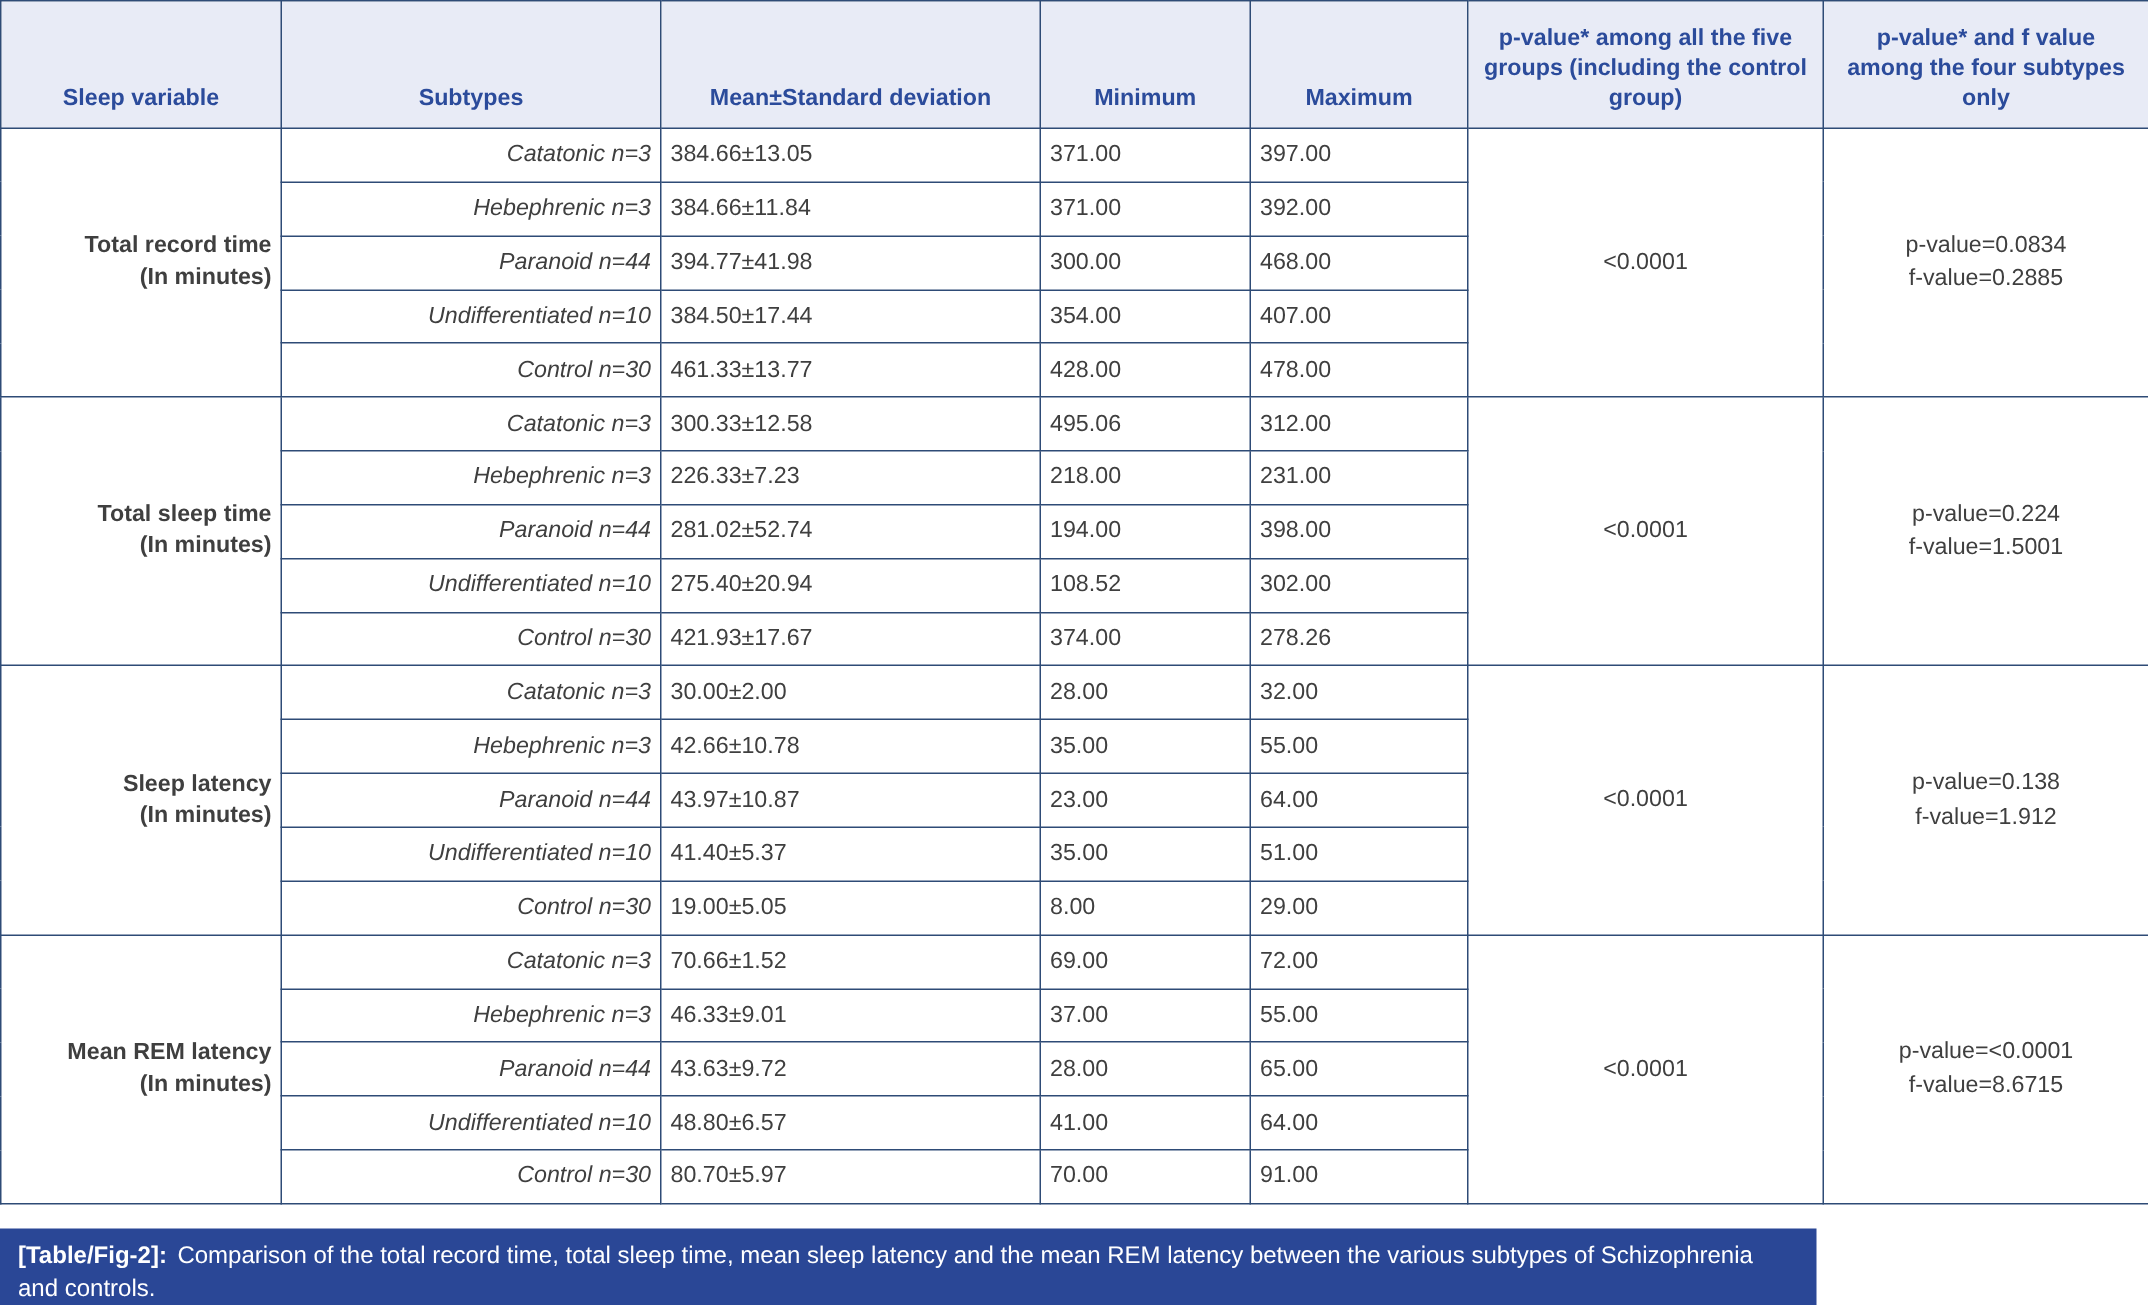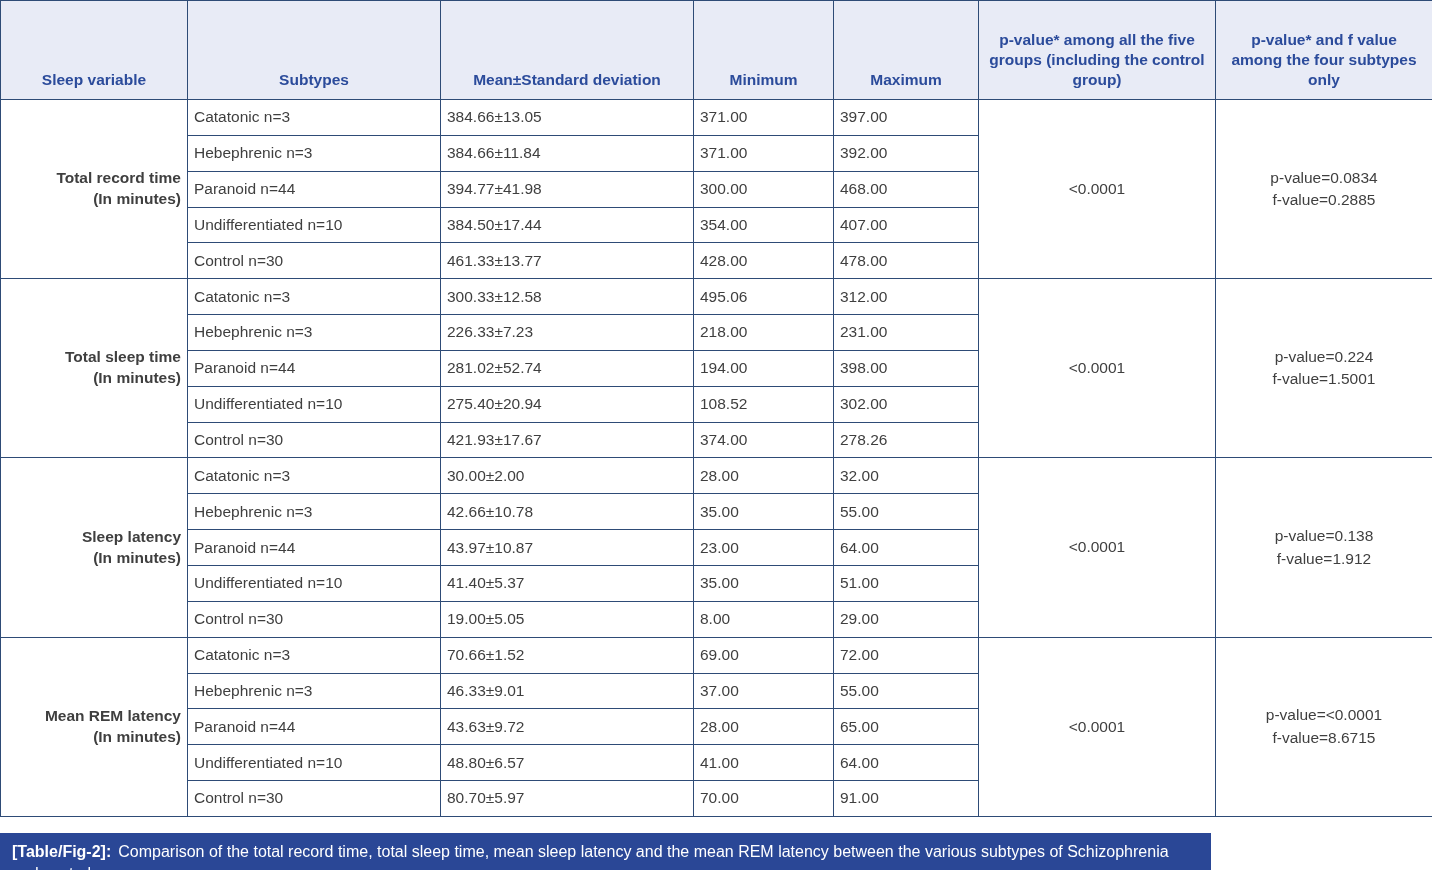--- a/index.html
+++ b/index.html
@@ -22,21 +22,21 @@
     border: 1.5px solid #2e4b76;
     box-sizing: border-box;
     font-size: 15.5px;
     overflow: hidden;
   }
   
   table.data-table th {
     background: #e8ebf6;
     color: #2b4b9b;
     font-weight: bold;
-    height: 99px;
+    height: 85px;
     vertical-align: bottom;
     text-align: center;
     padding: 6px 8px 9px 8px;
     line-height: 1.3;
   }
   th.h-left {
     text-align: left;
     padding-left: 13px;
   }
   
@@ -49,22 +49,23 @@
   td.var-cell {
     color: #1c1c1c;
     font-weight: bold;
     text-align: right;
     vertical-align: middle;
     padding-left: 11px;
     font-size: 16px;
     line-height: 1.35;
   }
   td.subtype-cell {
-    text-align: left;
+    text-align: right;
     padding-left: 14px;
+    font-style: italic;
   }
   td.num-cell {
   }
   td.p-cell {
     text-align: center;
     vertical-align: middle;
     line-height: 1.45;
   }
   
   .caption-bar {

